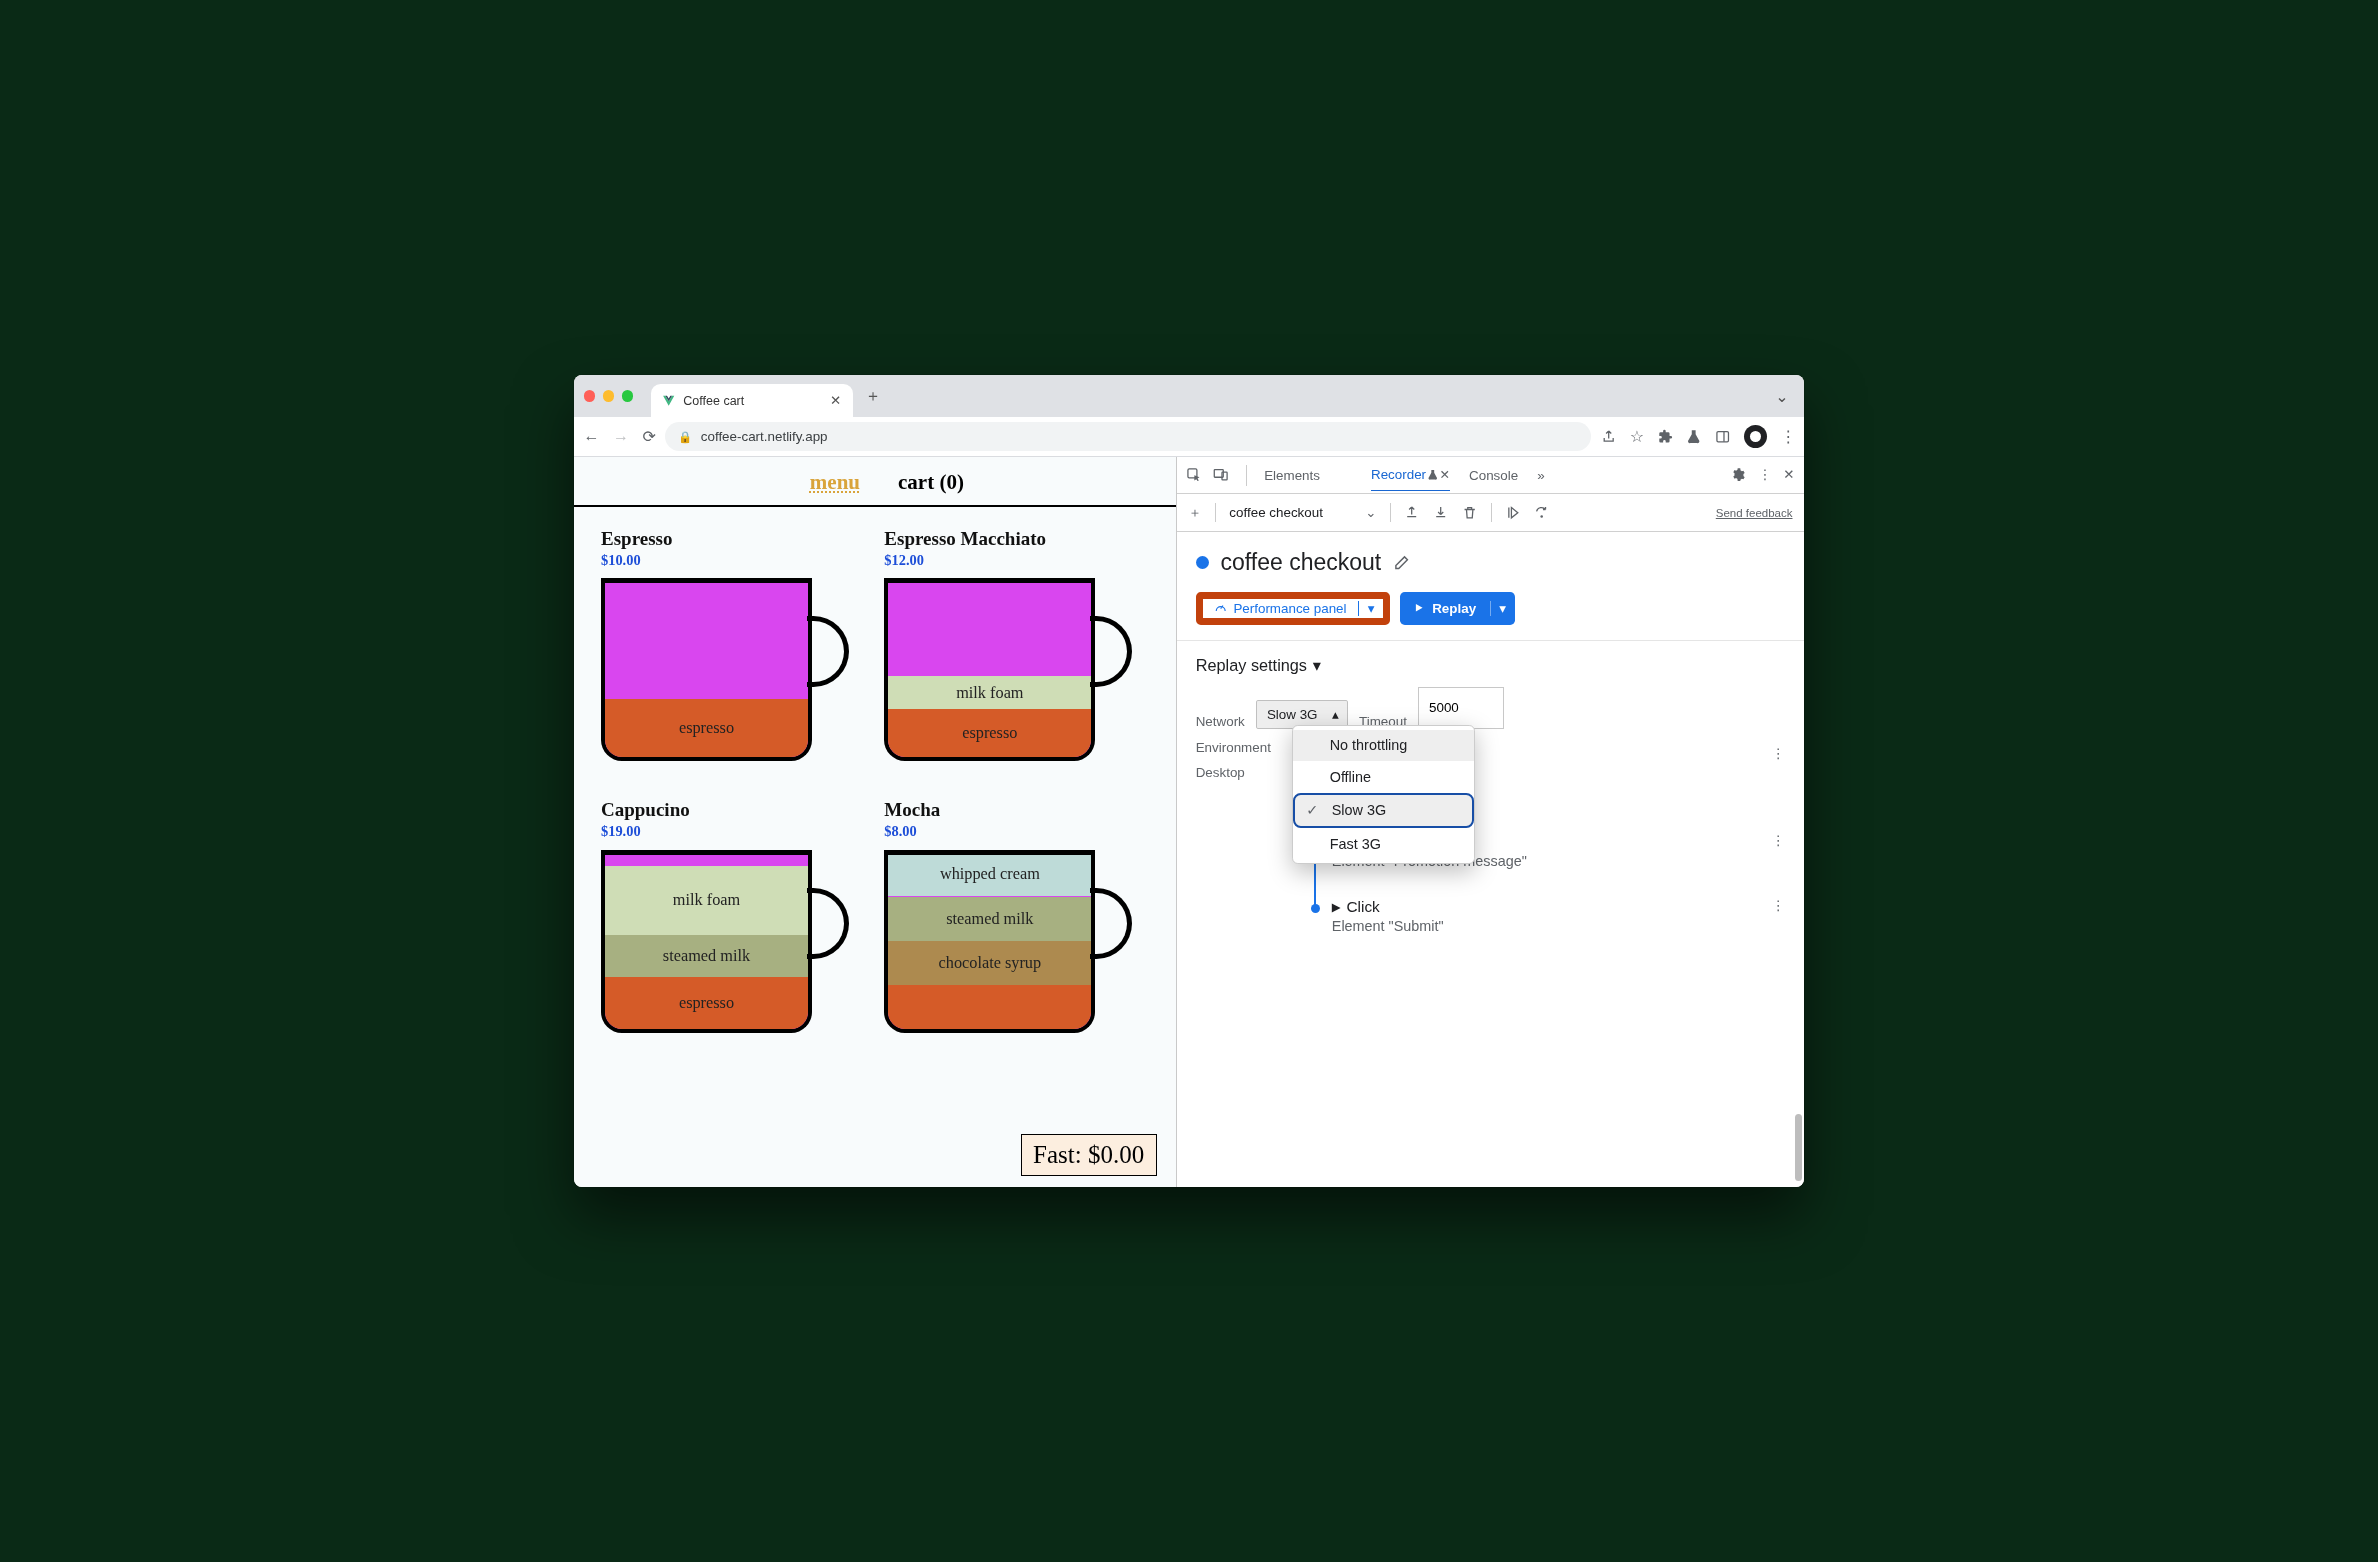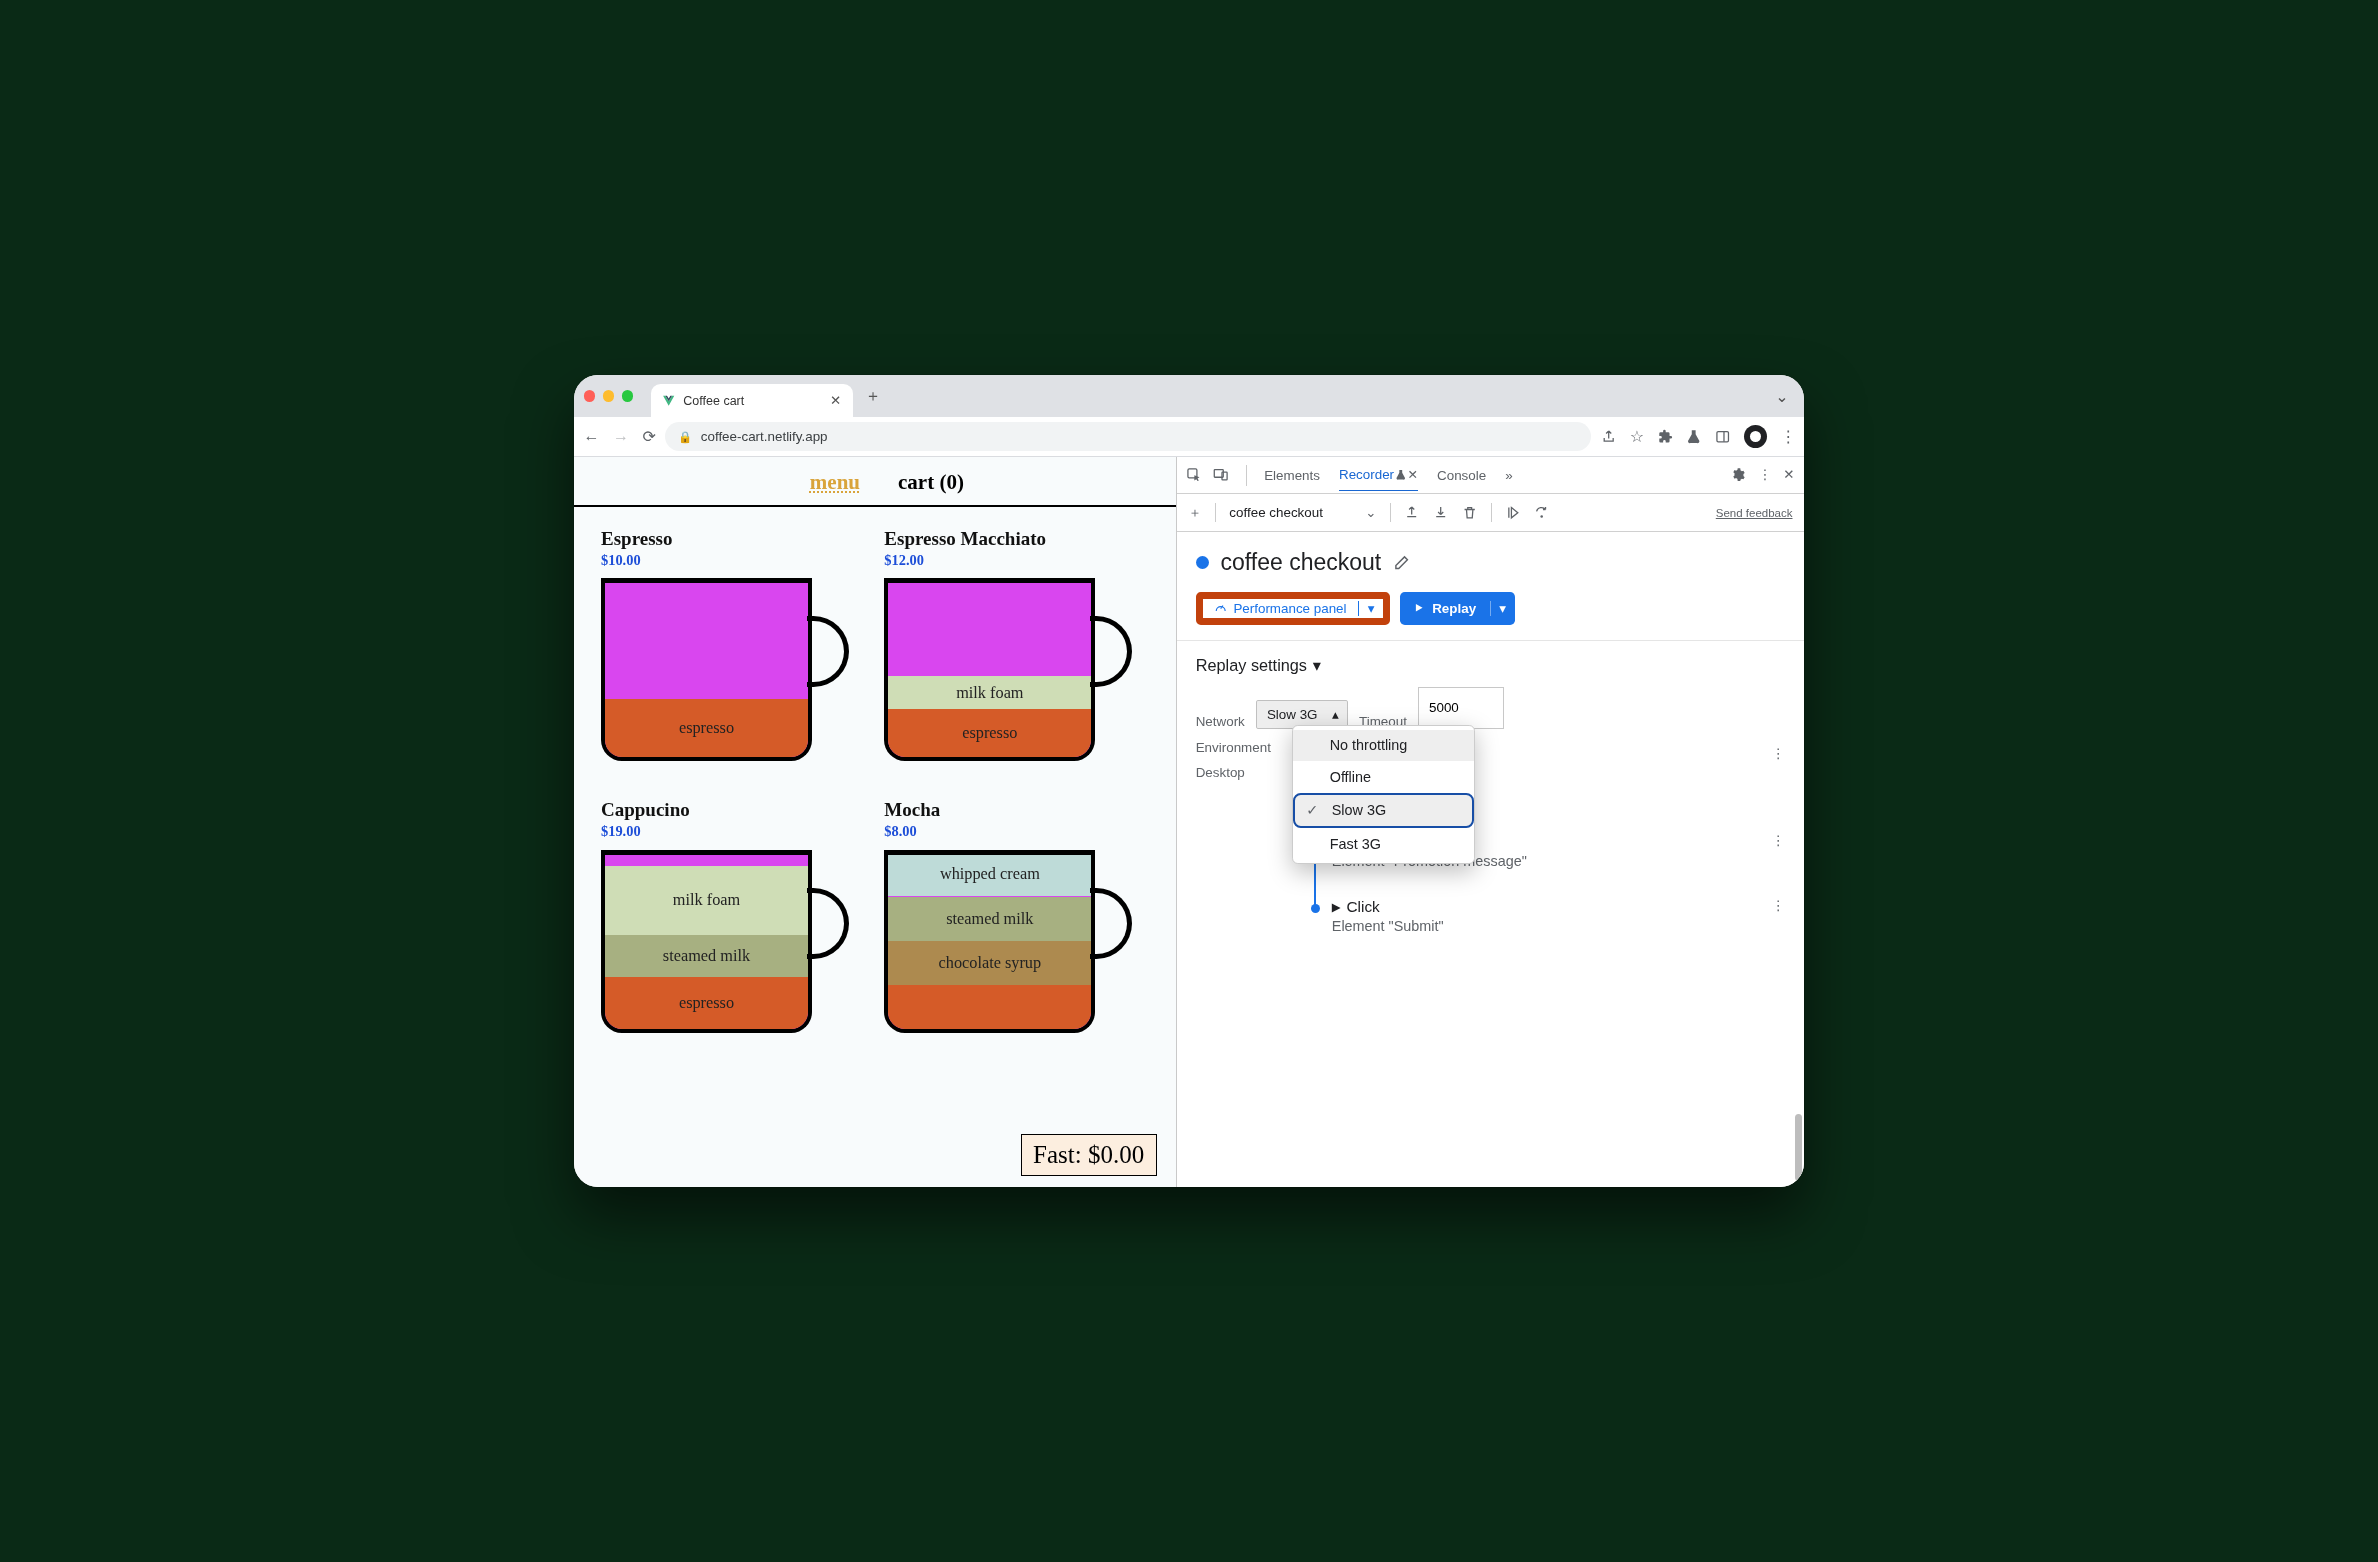--- a/index.html
+++ b/index.html
@@ -8,21 +8,21 @@
     background: #0a2a16;
     font-family: -apple-system, BlinkMacSystemFont, "Segoe UI", Arial, sans-serif;
     display: flex;
     align-items: center;
     justify-content: center;
     padding: 29px;
   }
   .browser-window {
     width: 1230px;
     background: #fff;
-    border-radius: 24px;
+    border-radius: 8px;
     box-shadow: 0 29px 58px rgba(0,0,0,0.55), 0 0 0 1px rgba(0,0,0,0.08);
     overflow: hidden;
     display: flex;
     flex-direction: column;
     position: relative;
   }
   
   .tab-strip {
     height: 42px;
     background: #dfe1e5;
@@ -108,21 +108,21 @@
   }
   
   .devtools{ flex:1; background:#fff; display:flex; flex-direction:column; font-size:13.4px; color:#202124;}
   .dt-tabbar{
     height:37px;border-bottom:1px solid #d0d0d0;
     display:flex;align-items:center;padding:0 9.6px;gap:17.3px;
   }
   .dt-tabbar .lefticons{display:flex;gap:11.5px;color:#5f6368;}
   .dt-tabs{display:flex;gap:19px;align-items:center;}
   .dt-tab{cursor:pointer;color:#5f6368;padding:7.7px 0;}
-  .dt-tab.active{color:#1967d2;border-bottom:1.9px solid #1967d2;font-weight:500;display:flex;align-items:center;gap:1px;}
+  .dt-tab.active{color:#1967d2;border-bottom:1.9px solid #1967d2;font-weight:500;display:flex;align-items:center;gap:1px;margin-left:32px;}
   .dt-tab.active .tabx{color:#5f6368;font-size:12.5px;}
   .dt-rightctl{margin-left:auto;display:flex;gap:13.4px;align-items:center;color:#5f6368;}
   .dt-toolbar{
     height:38px;border-bottom:1px solid #d0d0d0;
     display:flex;align-items:center;padding:0 11.5px;gap:13.4px;color:#5f6368;
   }
   .dt-toolbar .rec-name{color:#202124;}
   .dt-toolbar .sep{height:19px;width:1px;background:#ccc;}
   .dt-toolbar .feedback{margin-left:auto;font-size:11.5px;text-decoration:underline;color:#5f6368;cursor:pointer;}
   .dt-header{

